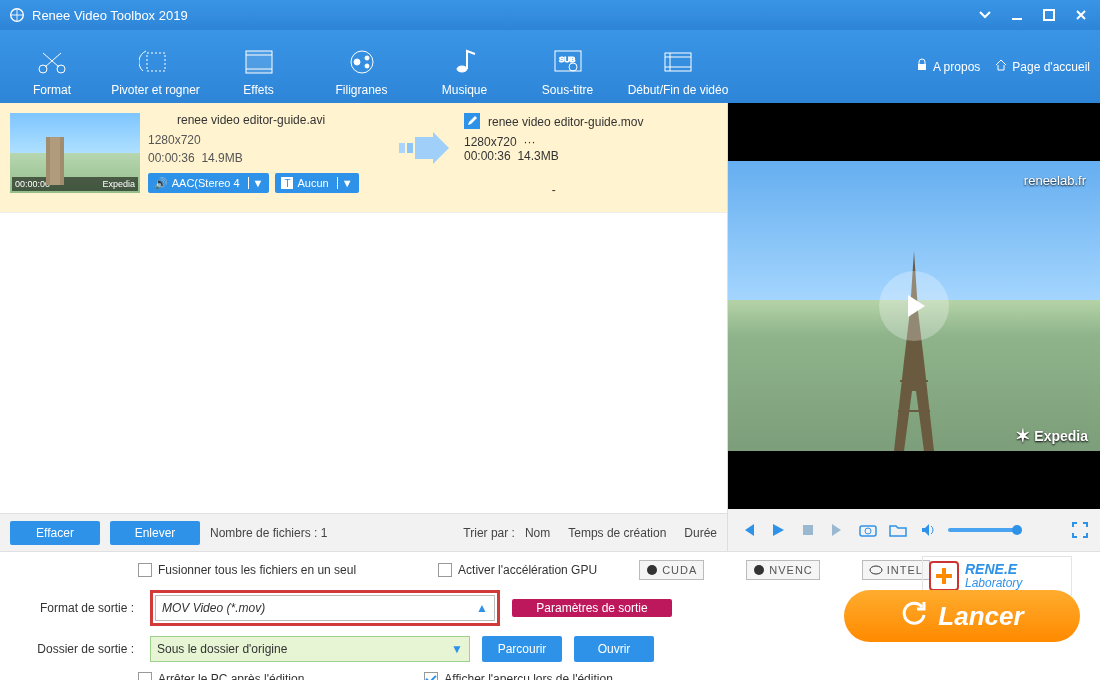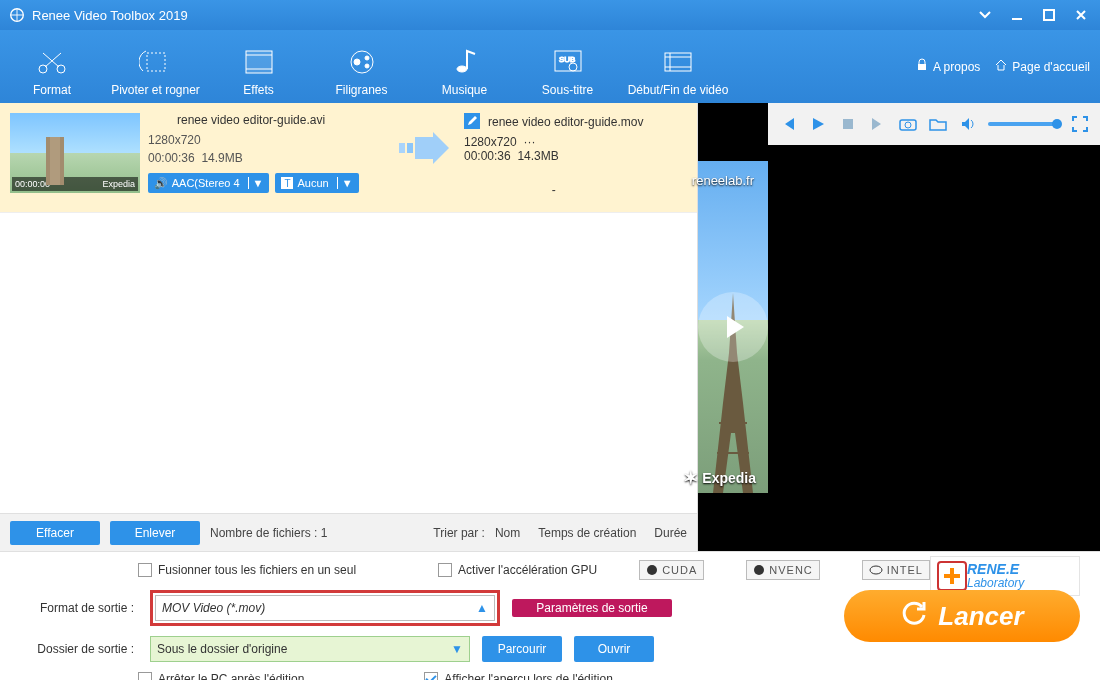--- a/index.html
+++ b/index.html
@@ -47,21 +47,21 @@
 
   .list-rest { flex:1; background:#fff; }
 
   
   .list-bar { height:38px; background:#f2f2f2; border-top:1px solid #e0e0e0; display:flex; align-items:center; padding:0 10px; font-size:12px; color:#444; gap:10px;}
   .sm-btn { background:#2e92e8; color:#fff; border:none; width:90px; height:24px; font-size:12px; border-radius:2px; cursor:pointer;}
   .list-bar .lb { margin-left:auto; }
   .sort-link { cursor:pointer; }
 
   
-  .right-pane { flex:1; background:#000; display:flex; flex-direction:row; }
+  .right-pane { flex:1; background:#000; display:flex; flex-direction:column; }
   .preview { flex:1; position:relative; background:#000; display:flex; align-items:center; justify-content:center; }
   .preview-frame { position:absolute; inset:0 0 0 0; top:58px; bottom:58px; background: linear-gradient(#65aef0 0%, #a4d5fe 48%, #b5d3a7 48%, #8fb48b 60%, #7c9e7a 100%);}
   .eiffel { position:absolute; left:50%; bottom:58px; width:40px; height:200px; transform:translateX(-50%);}
   .play-circle { width:70px; height:70px; border-radius:50%; background:rgba(255,255,255,0.28); display:flex; align-items:center; justify-content:center; z-index:2; cursor:pointer;}
   .watermark { position:absolute; right:14px; top:70px; color:#fff; font-size:13px; z-index:2; text-shadow:0 1px 2px #000;}
   .expedia { position:absolute; right:12px; bottom:62px; color:#fff; font-size:14px; font-weight:bold; text-shadow:0 1px 2px #000; z-index:2; display:flex; align-items:center; gap:4px;}
 
   .player-bar { height:42px; background:#f2f2f2; display:flex; align-items:center; padding:0 10px; gap:10px; }
   .pb-btn { width:20px; height:20px; display:flex; align-items:center; justify-content:center; cursor:pointer; }
   .vol-line { width:72px; height:4px; background:#4aa3f0; border-radius:2px; position:relative;}
@@ -77,21 +77,21 @@
   .lbl { width:124px; text-align:right; padding-right:4px;}
   .combo { flex:0 0 320px; height:26px; border:1px solid #9ed08e; background:#e7f5d4; display:flex; align-items:center; padding:0 6px; font-size:12px; color:#333; cursor:pointer;}
   .combo .c-arr { margin-left:auto; color:#2e92e8; }
   .combo.plain { background:#fff; border-color:#bbb;font-style:italic; }
   .red-box { border:3px solid #d23a3a; padding:2px; display:flex; align-items:center;}
   .param-btn { background:#be185d; color:#fff; border:none; height:18px; width:160px; font-size:12px; border-radius:2px; cursor:pointer;}
   .sm2-btn { background:#2e92e8; color:#fff; border:none; height:26px; width:80px; font-size:12px; border-radius:2px; cursor:pointer;}
 
   .lancer { position:absolute; right:20px; bottom:38px; width:236px; height:52px; border-radius:28px; background:linear-gradient(#ffac2e,#ff8a00); color:#fff; font-size:26px; font-style:italic; font-weight:bold; display:flex; align-items:center; justify-content:center; gap:10px; cursor:pointer;}
 
-  .logo-box { position:absolute; right:20px; top:4px; width:150px; height:40px; border:1px solid #e4e4e4; display:flex; align-items:center; padding:2px 6px; gap:0; }
+  .logo-box { position:absolute; right:28px; top:4px; width:150px; height:40px; border:1px solid #e4e4e4; display:flex; align-items:center; padding:2px 6px; gap:6px; }
   .logo-cross { width:30px; height:30px; background:#fff; border:2px solid #c33; border-radius:4px; display:flex; align-items:center; justify-content:center;}
   .logo-text { font-size:14px; color:#2e92e8; font-style:italic; font-weight:bold; line-height:14px;}
   .logo-sub { font-size:12px; color:#2e92e8; font-style:italic; }
 </style>
 </head>
 <body>
 
 <div class="titlebar">
   <span class="logo-icon">
     <svg viewBox="0 0 20 20">

